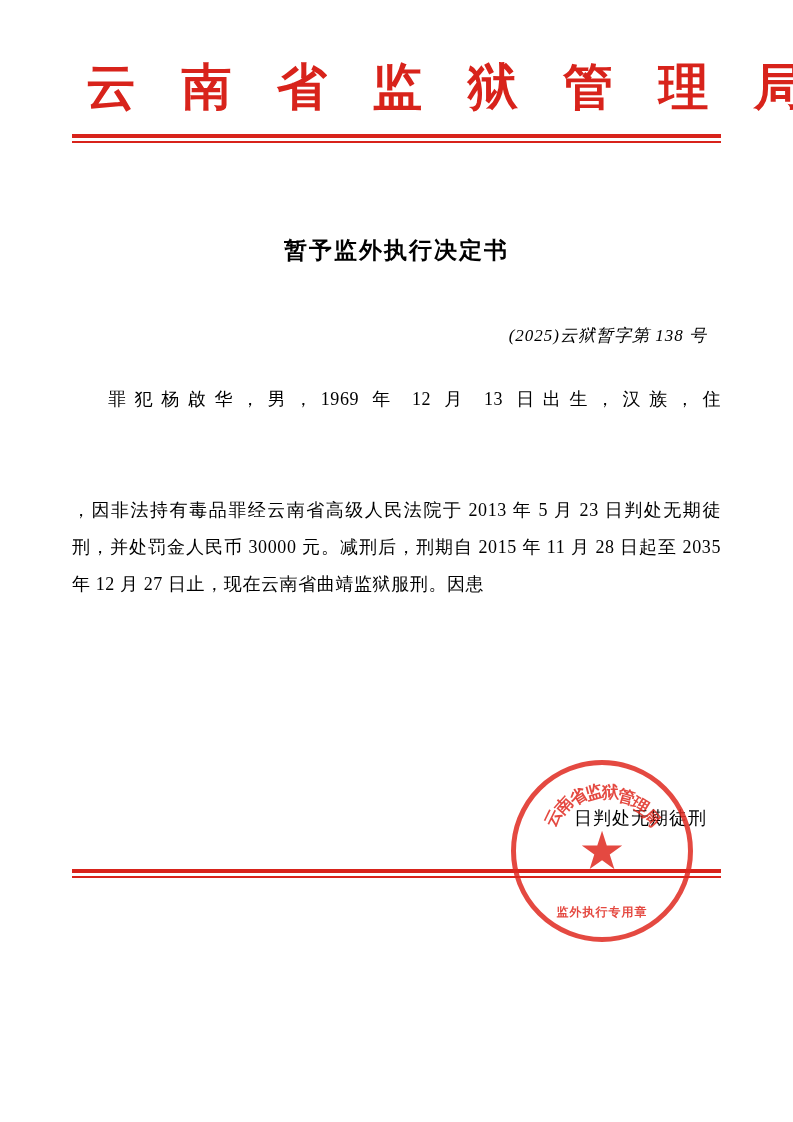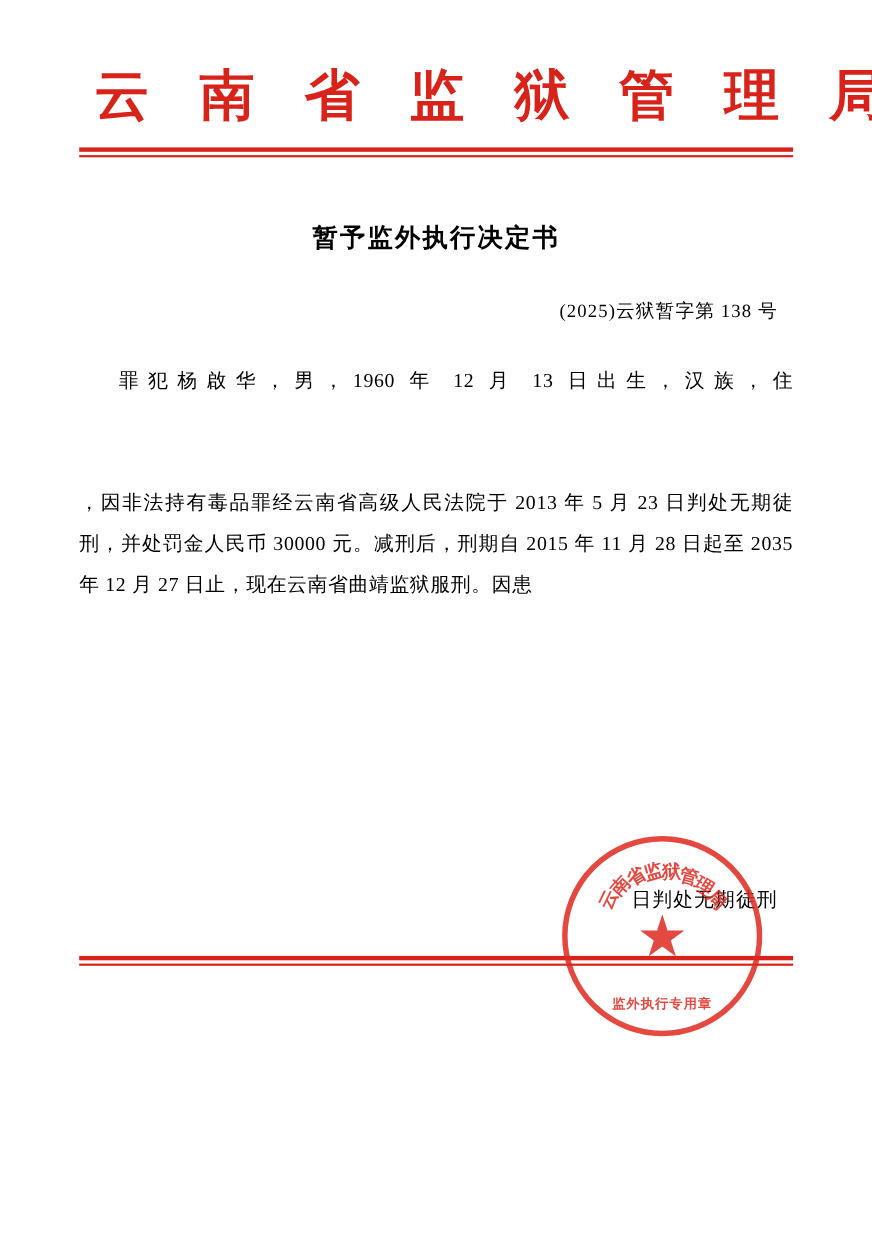--- a/index.html
+++ b/index.html
@@ -53,28 +53,29 @@
     background: #d8231b;
   }
 
   
   .doc-title {
     text-align: center;
     font-family: "DejaVu Serif", "Liberation Serif", serif;
     font-weight: bold;
     font-size: 23px;
     letter-spacing: 2px;
-    margin-top: 58px;
+    margin-top: 92px;
   }
   .doc-number {
     text-align: right;
     font-size: 17px;
     letter-spacing: 1px;
-    margin-top: 39px;
+    margin-top: 58px;
     padding-right: 14px;
+    font-style: italic;
   }
 
   .body-text {
     margin-top: 34px;
     font-size: 18px;
     line-height: 37px;
     letter-spacing: 0.6px;
     text-align: justify;
     text-justify: inter-ideograph;
   }
@@ -180,21 +181,21 @@
       <div class="rule-thin"></div>
     </div>
   </div>
 
   <div class="doc-title">暂予监外执行决定书</div>
 
   <div class="doc-number">(2025)云狱暂字第 138 号</div>
 
   <div class="body-text">
     <p class="indent2">
-      <span>罪犯杨啟华，男，1960 年 12 月 13 日出生，汉族，住</span><span class="redacted redact-wide"></span><span class="redacted redact-line"></span><span>，因非法持有毒品罪经云南省高级人民法院于 2013 年 5 月 23 日判处无期徒刑，并处罚金人民币 30000 元。减刑后，刑期自 2015 年 11 月 28 日起至 2035 年 12 月 27 日止，现在云南省曲靖监狱服刑。因患</span>
+      <span>罪犯杨啟华，男，1969 年 12 月 13 日出生，汉族，住</span><span class="redacted redact-wide"></span><span class="redacted redact-line"></span><span>，因非法持有毒品罪经云南省高级人民法院于 2013 年 5 月 23 日判处无期徒刑，并处罚金人民币 30000 元。减刑后，刑期自 2015 年 11 月 28 日起至 2035 年 12 月 27 日止，现在云南省曲靖监狱服刑。因患</span>
     </p>
   </div>
 
   <div class="sign-block">
     <div>日判处无期徒刑</div>
   </div>
 
   <div class="seal">
     <div class="seal-star">★</div>
     <div class="seal-text">

